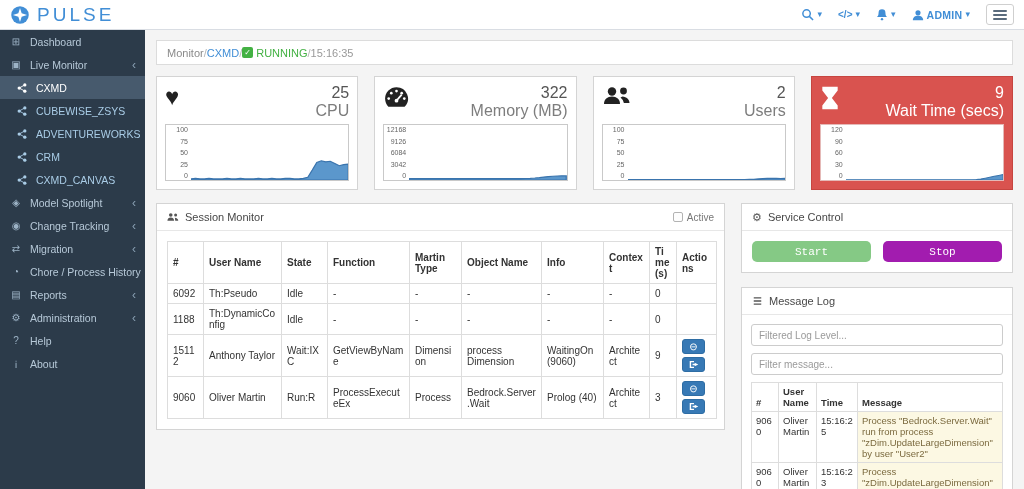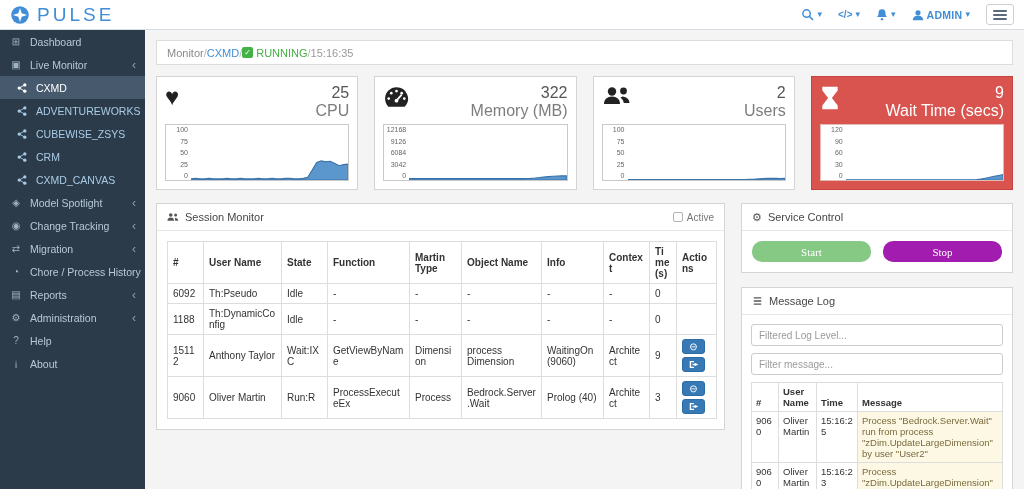--- a/index.html
+++ b/index.html
@@ -60,21 +60,21 @@
 .checkbox{width:10px;height:10px;border:1px solid #b3b3b3;background:#fdfdfd;border-radius:2px}
 .panel-body{padding:10px}
 
 .stable{width:100%;border-collapse:collapse;font-size:10px;color:#333;table-layout:fixed}
 .stable th,.stable td{border:1px solid #ddd;padding:4px 5px;text-align:left;vertical-align:middle;word-wrap:break-word}
 .stable th{font-weight:bold}
 .act{display:flex;flex-direction:column;gap:3px;align-items:flex-start}
 .act .abtn{width:23px;height:15px;background:#3779b5;border:1px solid #2e6da4;border-radius:3px;color:#fff;display:flex;align-items:center;justify-content:center;cursor:pointer;font-size:10px;line-height:1;padding:0}
 
 .btn-row{display:flex;gap:12px;padding:10px}
-.btn{flex:1;height:21px;border:none;border-radius:10px;color:#fff;font-size:11px;font-family:Liberation Serif, serif;cursor:pointer}
+.btn{flex:1;height:21px;border:none;border-radius:5px;color:#fff;font-size:11px;font-family:Liberation Mono, monospace;cursor:pointer}
 .btn.start{background:#85c985}
 .btn.stop{background:#a21caf}
 
 .mbody{padding:9px 9px 0}
 .mfilter{display:block;width:100%;height:22px;border:1px solid #ccc;border-radius:3px;padding:0 7px;font-size:10px;font-family:inherit;color:#333;margin-bottom:7px;background:#fff}
 .mfilter::placeholder{color:#9a9a9a}
 .mtable{width:100%;border-collapse:collapse;font-size:9.5px;color:#333;table-layout:fixed;margin-top:4px}
 .mtable th,.mtable td{border:1px solid #ddd;padding:3px 4px;text-align:left;vertical-align:top;word-wrap:break-word}
 .mtable th{font-weight:bold;vertical-align:bottom}
 .mtable td.msg{background:#fcf8e3;color:#7b6a3f}
@@ -152,34 +152,34 @@
     <span class="s-icon">
         <svg width="10" height="10" viewBox="0 0 16 16">
           <g fill="currentColor">
             <circle cx="12.5" cy="3" r="2.6"></circle>
             <circle cx="3.5" cy="8" r="2.6"></circle>
             <circle cx="12.5" cy="13" r="2.6"></circle>
           </g>
           <path d="M3.5 8L12.5 3M3.5 8l9 5" stroke="currentColor" stroke-width="1.4" fill="none"></path>
         </svg>
       </span>
-    <span>ADVENTUREWORKS</span>
+    <span>CUBEWISE_ZSYS</span>
   </div>
   <div class="side-item sub">
     <span class="s-icon">
         <svg width="10" height="10" viewBox="0 0 16 16">
           <g fill="currentColor">
             <circle cx="12.5" cy="3" r="2.6"></circle>
             <circle cx="3.5" cy="8" r="2.6"></circle>
             <circle cx="12.5" cy="13" r="2.6"></circle>
           </g>
           <path d="M3.5 8L12.5 3M3.5 8l9 5" stroke="currentColor" stroke-width="1.4" fill="none"></path>
         </svg>
       </span>
-    <span>CUBEWISE_ZSYS</span>
+    <span>ADVENTUREWORKS</span>
   </div>
   <div class="side-item sub">
     <span class="s-icon">
         <svg width="10" height="10" viewBox="0 0 16 16">
           <g fill="currentColor">
             <circle cx="12.5" cy="3" r="2.6"></circle>
             <circle cx="3.5" cy="8" r="2.6"></circle>
             <circle cx="12.5" cy="13" r="2.6"></circle>
           </g>
           <path d="M3.5 8L12.5 3M3.5 8l9 5" stroke="currentColor" stroke-width="1.4" fill="none"></path>

